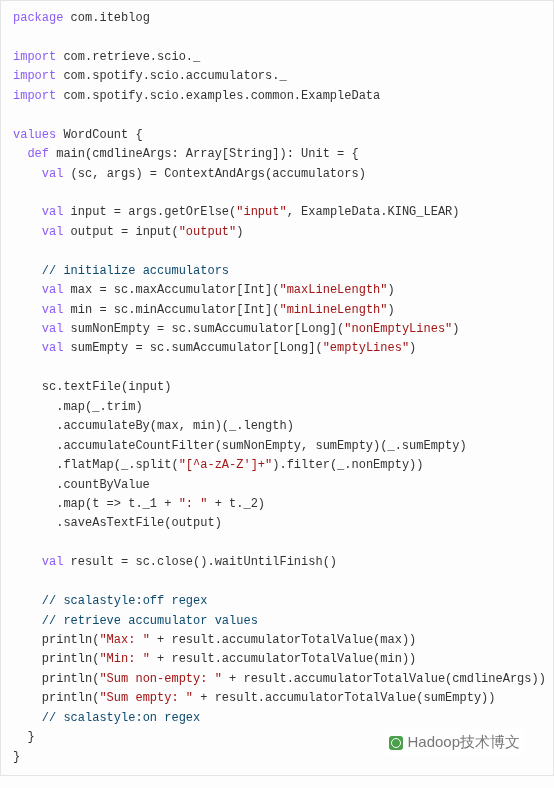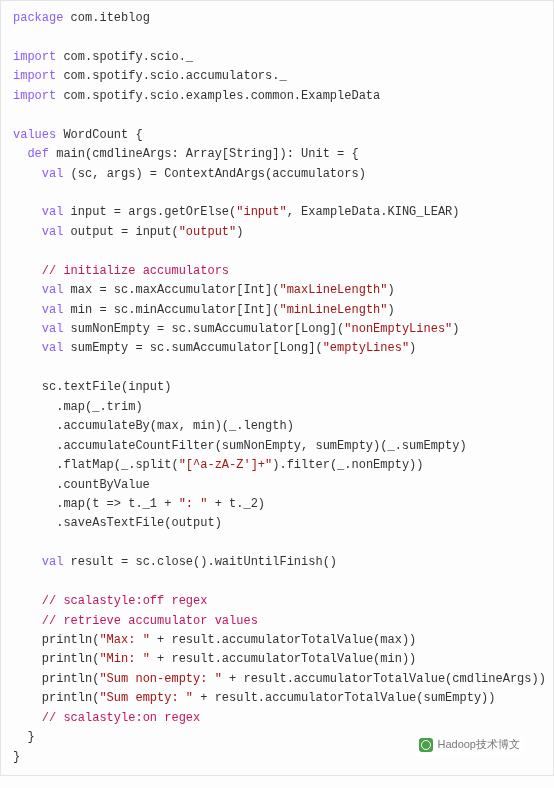--- a/index.html
+++ b/index.html
@@ -14,26 +14,26 @@
     box-sizing: border-box;
     border: 1px solid #e5e5e5;
   }
   pre {
     margin: 0;
     white-space: pre;
     font-family: inherit;
   }
   .kw { color: #8b5cf6; }
   .str { color: #a31515; }
-  .cmt { color: #be185d; }
+  .cmt { color: #0c4a6e; }
   .watermark {
     position: fixed;
     right: 30px;
     bottom: 32px;
-    font-size: 11px;
+    font-size: 15px;
     color: #777;
     background: rgba(255,255,255,0.6);
     padding: 2px 4px;
     font-family: sans-serif;
   }
   .watermark-icon {
     display: inline-block;
     width: 14px;
     height: 14px;
     border-radius: 3px;
@@ -51,21 +51,21 @@
     border-radius: 50%;
     top: 2px;
     left: 2px;
   }
 </style>
 </head>
 <body>
 
 <pre><span class="kw">package</span><span> com.iteblog</span>
 
-<span class="kw">import</span><span> com.spotify.scio._</span>
+<span class="kw">import</span><span> com.retrieve.scio._</span>
 <span class="kw">import</span><span> com.spotify.scio.accumulators._</span>
 <span class="kw">import</span><span> com.spotify.scio.examples.common.ExampleData</span>
 
 <span class="kw">values</span><span> WordCount {</span>
 <span>  </span><span class="kw">def</span><span> main(cmdlineArgs: Array[String]): Unit = {</span>
 <span>    </span><span class="kw">val</span><span> (sc, args) = ContextAndArgs(accumulators)</span>
 
 <span>    </span><span class="kw">val</span><span> input = args.getOrElse(</span><span class="str">"input"</span><span>, ExampleData.KING_LEAR)</span>
 <span>    </span><span class="kw">val</span><span> output = input(</span><span class="str">"output"</span><span>)</span>
 

